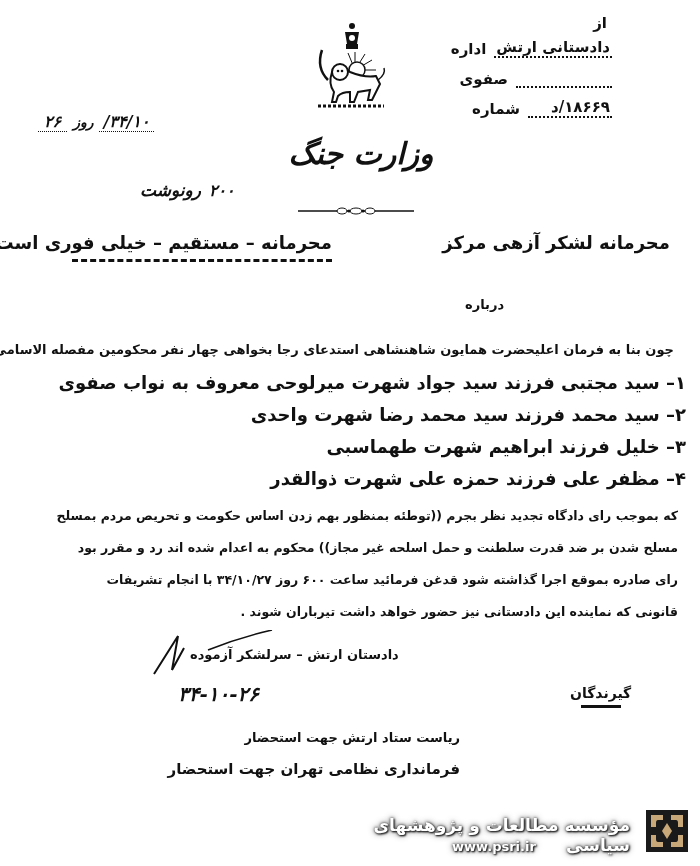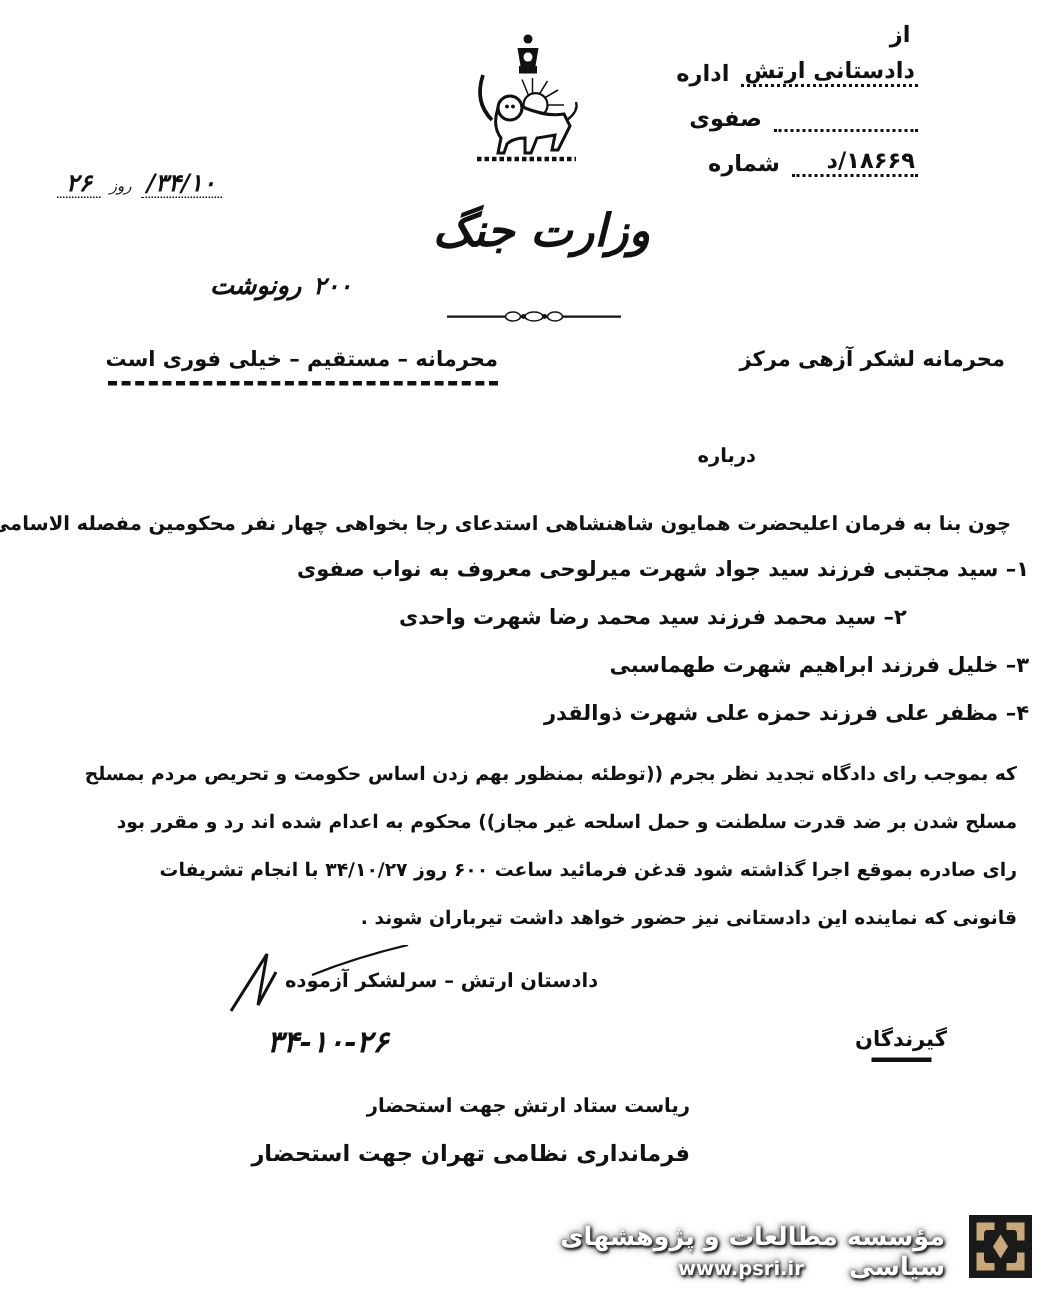--- a/index.html
+++ b/index.html
@@ -7,21 +7,21 @@
     width:700px; height:866px; background:#ffffff; position:relative; overflow:hidden;
     font-family: "DejaVu Sans", sans-serif; color:#111;
   }
   .abs { position:absolute; }
   .rtl { direction:rtl; unicode-bidi:plaintext; }
   .hdr-label { font-size:15px; font-weight:bold; }
   .hdr-row { position:absolute; right:90px; display:flex; flex-direction:row-reverse; align-items:flex-end; gap:8px; direction:rtl; }
   .hdr-value { font-size:15px; font-weight:bold; border-bottom:2px dotted #111; padding:0 2px; min-width:80px; text-align:right; }
   .hdr-value.empty { min-width:92px; }
   .ministry { font-family:"DejaVu Serif", serif; font-style:italic; font-size:30px; font-weight:bold; letter-spacing:1px; }
-  .body-line { font-size:14px; font-weight:bold; white-space:nowrap; }
+  .body-line { font-size:18px; font-weight:bold; white-space:nowrap; }
   .dotline { border-bottom:3px dashed #111; }
   .handwritten { font-family:"DejaVu Serif", serif; font-style:italic; }
   .footer-text { color:#fff; text-shadow: 0 0 3px #333, 1px 1px 2px #000, 0 0 6px #555; }
 </style>
 </head>
 <body>
 
 <div class="abs rtl hdr-label" style="top:14px; right:93px;">از</div>
 
 <div class="hdr-row" style="top:38px; right:88px;">
@@ -62,21 +62,21 @@
     <path d="M18 60 Q6 48 12 30" fill="none" stroke="#111" stroke-width="2.5"></path>
 
     <path d="M68 60 Q76 54 74 48" fill="none" stroke="#111" stroke-width="1.5"></path>
 
     <path d="M8 86 L74 86" stroke="#111" stroke-width="3" stroke-dasharray="3 2"></path>
   </svg>
 </div>
 
 <div class="abs rtl handwritten" style="left:38px; top:112px; display:flex; flex-direction:row-reverse; align-items:baseline; gap:6px; direction:rtl;">
   <span class="dotline" style="font-size:16px; font-weight:bold; padding:0 6px; border-bottom:1px dotted #111;">۲۶</span>
-  <span style="font-size:10px; font-weight:normal;">روز</span>
+  <span style="font-size:14px; font-weight:bold;">روز</span>
   <span style="font-size:16px; font-weight:bold; border-bottom:1px dotted #111; padding:0 4px;">۳۴/۱۰/</span>
 </div>
 
 <div class="abs rtl ministry" style="top:136px; left:286px; width:150px; text-align:center;">وزارت جنگ</div>
 <div class="abs" style="left:298px; top:200px; width:116px; height:8px;">
   <svg width="116" height="8" viewBox="0 0 116 8">
     <line x1="0" y1="4" x2="116" y2="4" stroke="#111" stroke-width="1.5"></line>
     <ellipse cx="44" cy="4" rx="5" ry="3" fill="#fff" stroke="#111"></ellipse>
     <ellipse cx="58" cy="4" rx="6" ry="3" fill="#fff" stroke="#111"></ellipse>
     <ellipse cx="72" cy="4" rx="5" ry="3" fill="#fff" stroke="#111"></ellipse>

